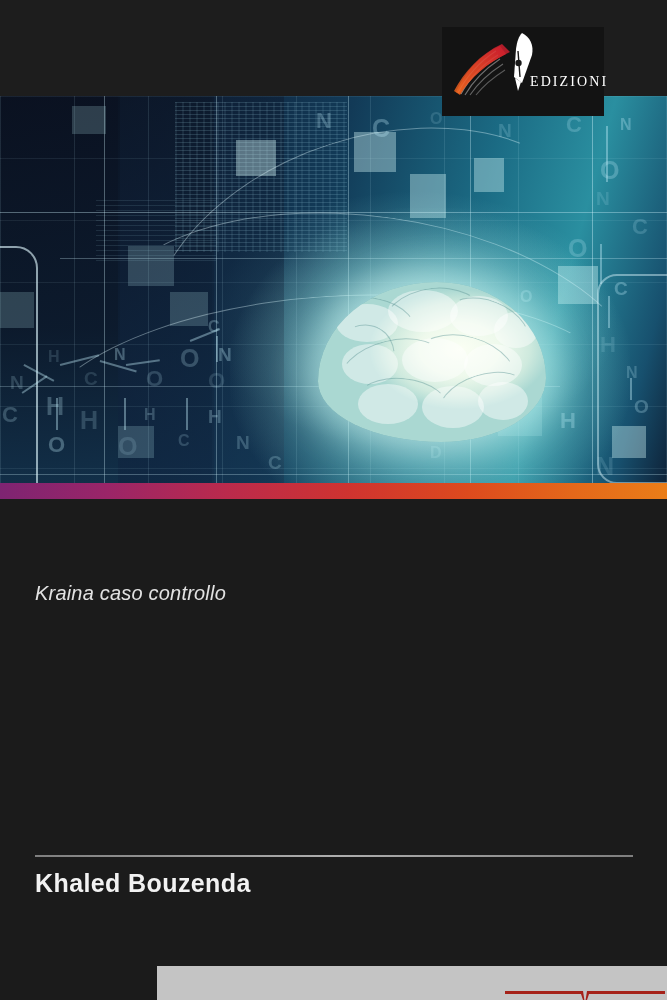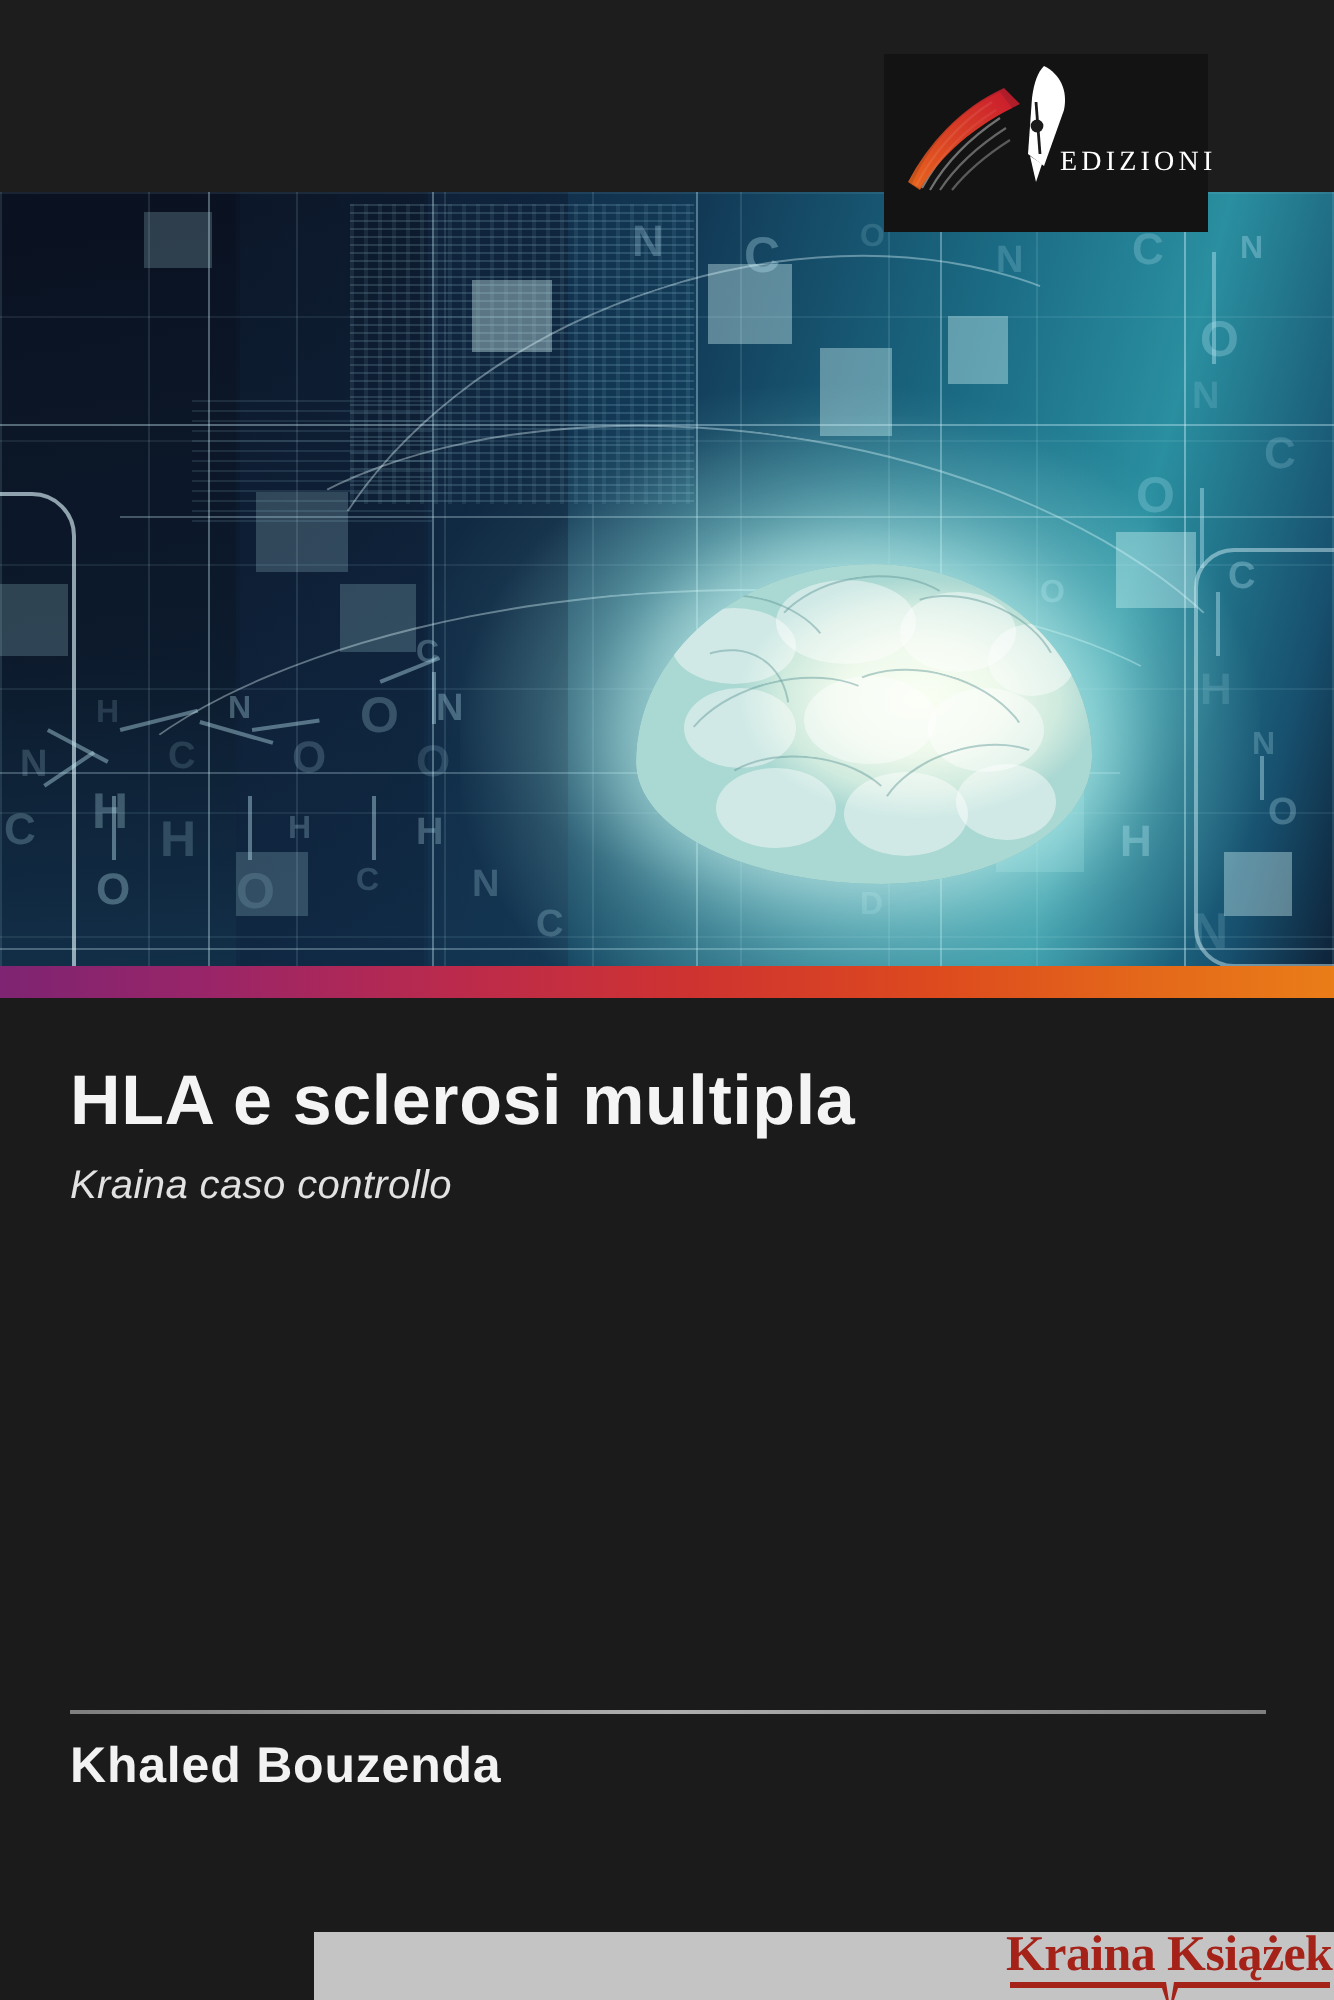--- a/index.html
+++ b/index.html
@@ -288,21 +288,20 @@
         <div class="sulcus" style="left:118px;top:92px;width:98px;height:62px;transform:rotate(-18deg)"></div>
         <div class="sulcus" style="left:4px;top:40px;width:70px;height:90px;transform:rotate(32deg)"></div>
       </div>
     </div>
 
   </div>
 
   <div class="band"></div>
 
   <div class="textarea">
-    <div class="title">HLA e sclerosi multipla</div>
     <div class="subtitle">Kraina caso controllo</div>
     <div class="divider"></div>
     <div class="author">Khaled Bouzenda</div>
   </div>
 
   <div class="logo-box">
     <svg class="logo-fan" viewBox="0 0 64 52">
       <defs>
         <linearGradient id="fg1" x1="0" y1="1" x2="1" y2="0">
           <stop offset="0" stop-color="#e8651c"></stop>
@@ -322,19 +321,18 @@
       <path d="M20 0 C28 4 32 12 30 22 L20 50 L12 44 L14 16 C15 8 17 3 20 0 Z" fill="#ffffff"></path>
       <path d="M16 18 L18 44" stroke="#1a1a1a" stroke-width="1.4" fill="none"></path>
       <circle cx="16.5" cy="30" r="3.2" fill="#1a1a1a"></circle>
       <path d="M13 45 L19 49 L16 58 Z" fill="#ffffff"></path>
     </svg>
     <div class="logo-edizioni">EDIZIONI</div>
   </div>
 
   <div class="gray-bar"></div>
   <div class="kraina">
-    <div class="kraina-text">Kraina Książek</div>
     <svg style="position:absolute;left:2px;top:26px;width:160px;height:16px" viewBox="0 0 160 16">
       <path d="M0 1 L78 1 L80 14 L82 1 L160 1 L160 4 L84 4 L80 16 L76 4 L0 4 Z" fill="#a52219"></path>
     </svg>
   </div>
 
 </div>
 
 </body></html>

